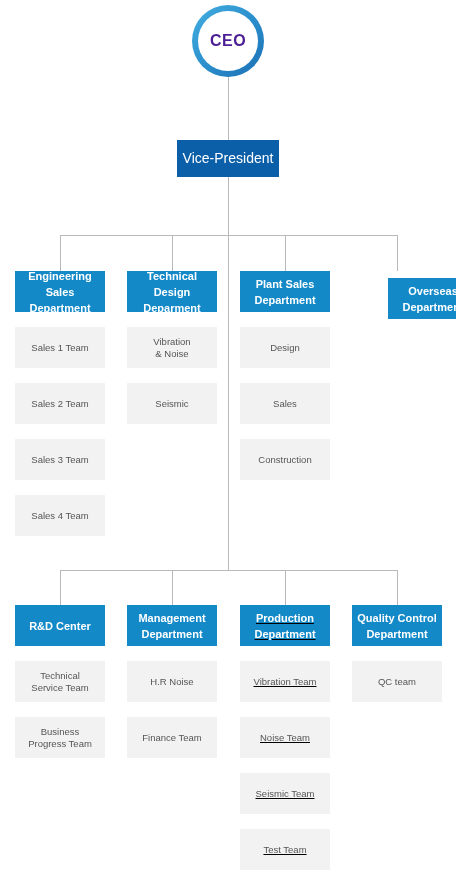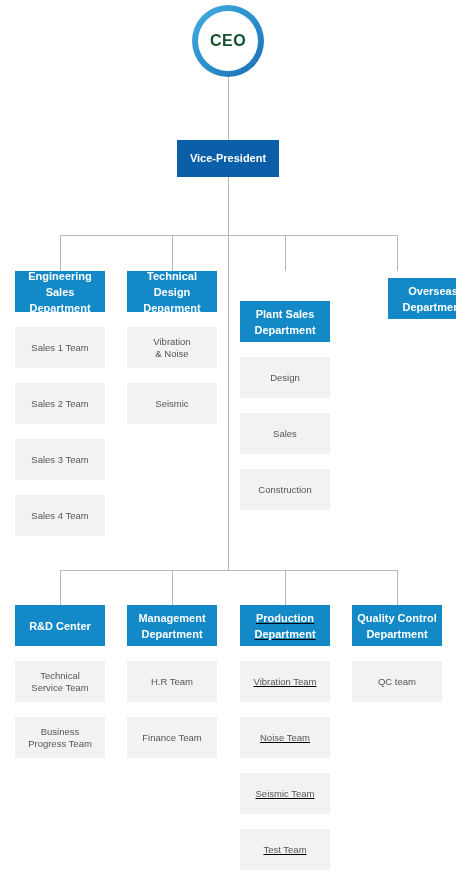--- a/index.html
+++ b/index.html
@@ -33,21 +33,21 @@
   .ceo-inner {
     position: absolute;
     inset: 6px;
     border-radius: 50%;
     background: #ffffff;
     display: flex;
     align-items: center;
     justify-content: center;
   }
   .ceo-label {
-    color: #14532d;
+    color: #4c1d95;
     font-size: 16px;
     font-weight: bold;
     letter-spacing: 0.5px;
   }
 
   
   .vline {
     position: absolute;
     width: 1px;
     background: #b9b9b9;
@@ -60,22 +60,22 @@
 
   
   .vp-box {
     position: absolute;
     left: 177px;
     top: 140px;
     width: 102px;
     height: 37px;
     background: #0b5ea8;
     color: #ffffff;
-    font-size: 11px;
-    font-weight: bold;
+    font-size: 14px;
+    font-weight: normal;
     display: flex;
     align-items: center;
     justify-content: center;
     text-align: left;
     line-height: 13px;
   }
 
   
   .col {
     position: absolute;
@@ -147,21 +147,21 @@
   </div>
 
   <div class="col" style="left:127px; top:271px;">
     <div class="dept-head two-line">Technical Design
 Deparment</div>
     <div class="team-box two-line">Vibration
 &amp; Noise</div>
     <div class="team-box two-line">Seismic</div>
   </div>
 
-  <div class="col" style="left:240px; top:271px;margin-top:30px;">
+  <div class="col" style="left:240px; top:271px;">
     <div class="dept-head two-line">Plant Sales
 Department</div>
     <div class="team-box two-line">Design</div>
     <div class="team-box two-line">Sales</div>
     <div class="team-box two-line">Construction</div>
   </div>
 
   <div class="col" style="left:352px; top:278px;margin-left:36px;">
     <div class="dept-head two-line">Overseas
 Department</div>
@@ -177,21 +177,21 @@
     <div class="dept-head two-line">R&amp;D Center</div>
     <div class="team-box two-line">Technical
 Service Team</div>
     <div class="team-box two-line">Business
 Progress Team</div>
   </div>
 
   <div class="col" style="left:127px; top:605px;">
     <div class="dept-head two-line">Management
 Department</div>
-    <div class="team-box two-line">H.R Team</div>
+    <div class="team-box two-line">H.R Noise</div>
     <div class="team-box two-line">Finance Team</div>
   </div>
 
   <div class="col" style="left:240px; top:605px;text-decoration:underline;">
     <div class="dept-head two-line">Production
 Department</div>
     <div class="team-box two-line">Vibration Team</div>
     <div class="team-box two-line">Noise Team</div>
     <div class="team-box two-line">Seismic Team</div>
     <div class="team-box two-line">Test Team</div>

